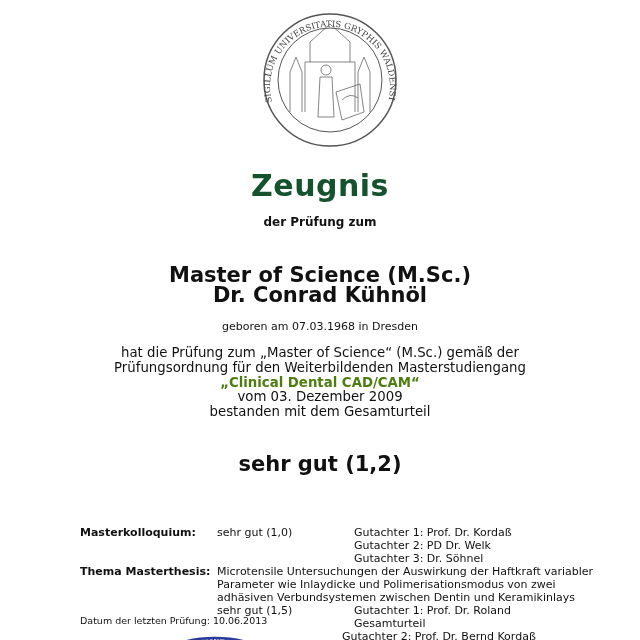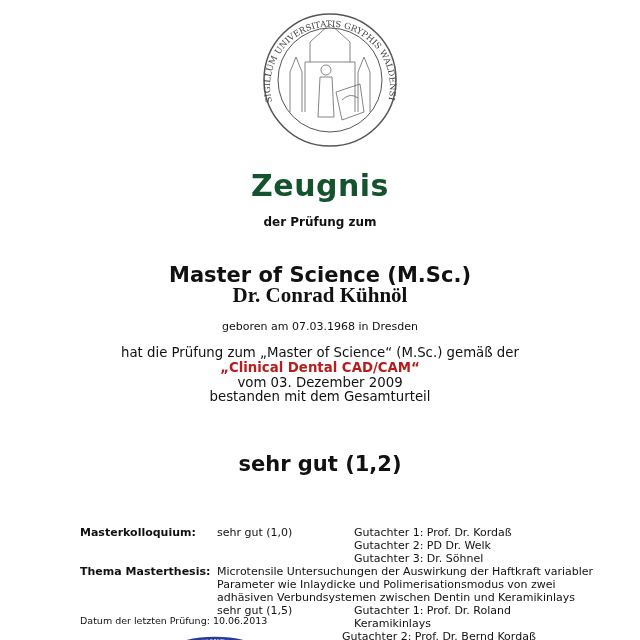--- a/index.html
+++ b/index.html
@@ -3,24 +3,24 @@
   <meta charset="utf-8">
   <style>
     html, body { margin:0; padding:0; background:#ffffff; }
     body { width:640px; height:640px; position:relative; overflow:hidden; font-family:"DejaVu Sans", sans-serif; color:#111; }
     .seal { position:absolute; left:260px; top:2px; width:140px; height:156px; }
     .seal-bottom { position:absolute; left:150px; top:626px; width:130px; height:40px; }
     .center { position:absolute; left:0; width:640px; text-align:center; }
     .title { top:168px; font-size:30px; font-weight:bold; color:#14532d; letter-spacing:0.5px; }
     .sub { top:215px; font-size:12px; font-weight:bold; }
     .degree { top:243px; font-size:21px; font-weight:bold;margin-top:20px; }
-    .name { top:283px; font-size:21px; font-weight:bold;font-family:Liberation Serif, serif; }
+    .name { top:283px; font-size:21px; font-weight:bold; }
     .born { top:320px; font-size:11px; }
     .para { top:346px; font-size:13.3px; line-height:14.8px; }
-    .para .program { font-weight:bold; color:#b91c1c; }
+    .para .program { font-weight:bold; color:#4d7c0f; }
     .grade { top:452px; font-size:21px; font-weight:bold; }
     .row { position:absolute; font-size:11px; line-height:13px; white-space:nowrap;margin-top:35px; }
     .lbl { font-weight:bold; }
     .footer { position:absolute; left:80px; top:615px; font-size:9.5px; }
   </style>
 </head>
 <body>
 
 <svg class="seal" viewBox="0 0 140 156">
   <circle cx="70" cy="78" r="66" fill="none" stroke="#555" stroke-width="1.5"></circle>
@@ -40,40 +40,41 @@
 </svg>
 
 <div class="center title">Zeugnis</div>
 <div class="center sub">der Prüfung zum</div>
 <div class="center degree">Master of Science (M.Sc.)</div>
 <div class="center name">Dr. Conrad Kühnöl</div>
 <div class="center born">geboren am 07.03.1968 in Dresden</div>
 
 <div class="center para">
   <div>hat die Prüfung zum „Master of Science“ (M.Sc.) gemäß der</div>
+  <div>Prüfungsordnung für den Weiterbildenden Masterstudiengang</div>
   <div class="program">„Clinical Dental CAD/CAM“</div>
   <div>vom 03. Dezember 2009</div>
   <div>bestanden mit dem Gesamturteil</div>
 </div>
 
 <div class="center grade">sehr gut (1,2)</div>
 
 <div class="row lbl" style="left:80px;top:491px;">Masterkolloquium:</div>
 <div class="row" style="left:217px;top:491px;">sehr gut (1,0)</div>
 <div class="row" style="left:354px;top:491px;">Gutachter 1: Prof. Dr. Kordaß</div>
 <div class="row" style="left:354px;top:504px;">Gutachter 2: PD Dr. Welk</div>
 <div class="row" style="left:354px;top:517px;">Gutachter 3: Dr. Söhnel</div>
 
 <div class="row lbl" style="left:80px;top:530px;">Thema Masterthesis:</div>
 <div class="row" style="left:217px;top:530px;">Microtensile Untersuchungen der Auswirkung der Haftkraft variabler</div>
 <div class="row" style="left:217px;top:543px;">Parameter wie Inlaydicke und Polimerisationsmodus von zwei</div>
 <div class="row" style="left:217px;top:556px;">adhäsiven Verbundsystemen zwischen Dentin und Keramikinlays</div>
 <div class="row" style="left:217px;top:569px;">sehr gut (1,5)</div>
 <div class="row" style="left:354px;top:569px;">Gutachter 1: Prof. Dr. Roland</div>
-<div class="row" style="left:354px;top:582px;">Keramikinlays</div>
+<div class="row" style="left:354px;top:582px;">Gesamturteil</div>
 <div class="row" style="left:342px;top:595px;text-align:right;">Gutachter 2: Prof. Dr. Bernd Kordaß</div>
 
 <div class="footer">Datum der letzten Prüfung: 10.06.2013</div>
 
 <svg class="seal-bottom" viewBox="0 0 130 40">
   <ellipse cx="65" cy="40" rx="60" ry="28" fill="none" stroke="#2a3a9a" stroke-width="2.5"></ellipse>
   <ellipse cx="65" cy="40" rx="46" ry="20" fill="none" stroke="#2a3a9a" stroke-width="1.2"></ellipse>
   <path id="arc2" d="M 20 36 A 46 22 0 0 1 110 36" fill="none"></path>
   <text font-size="8" fill="#2a3a9a" font-family="DejaVu Serif, serif" font-weight="bold"><textPath href="#arc2" startOffset="14%">GRYPHIS WALDENSIS</textPath></text>
 </svg>

